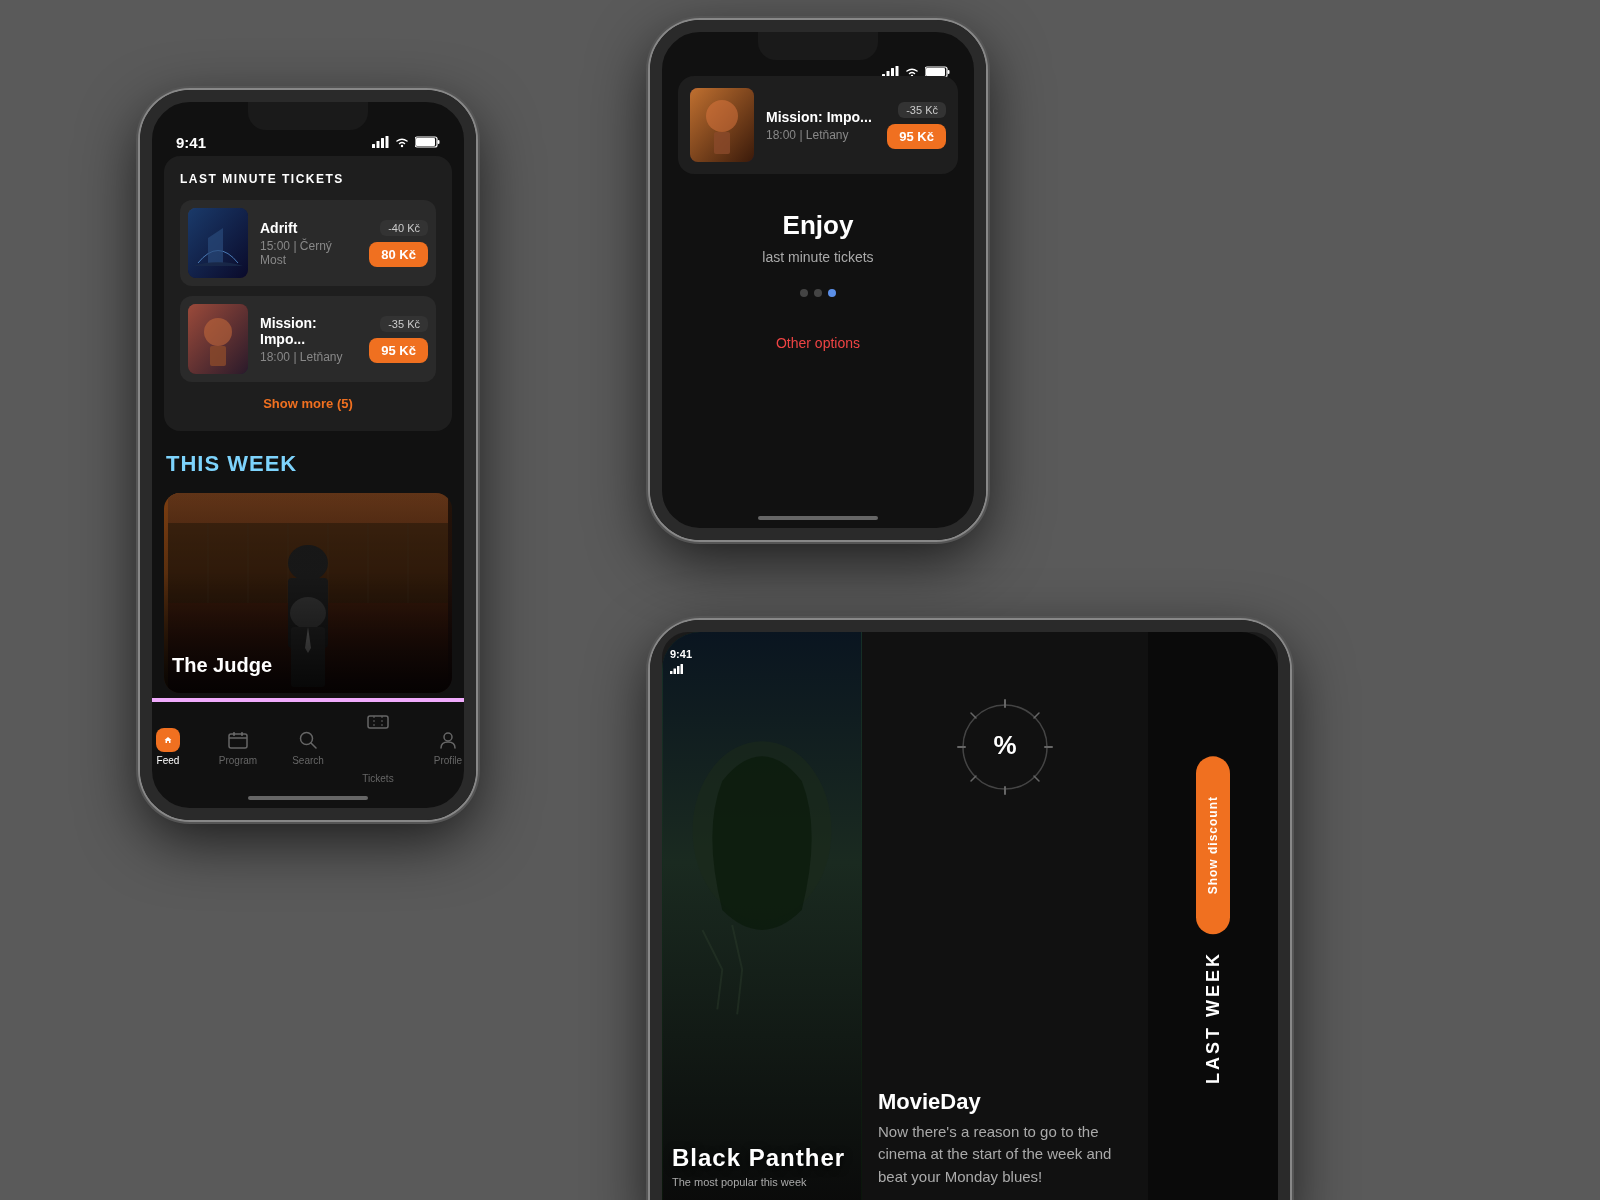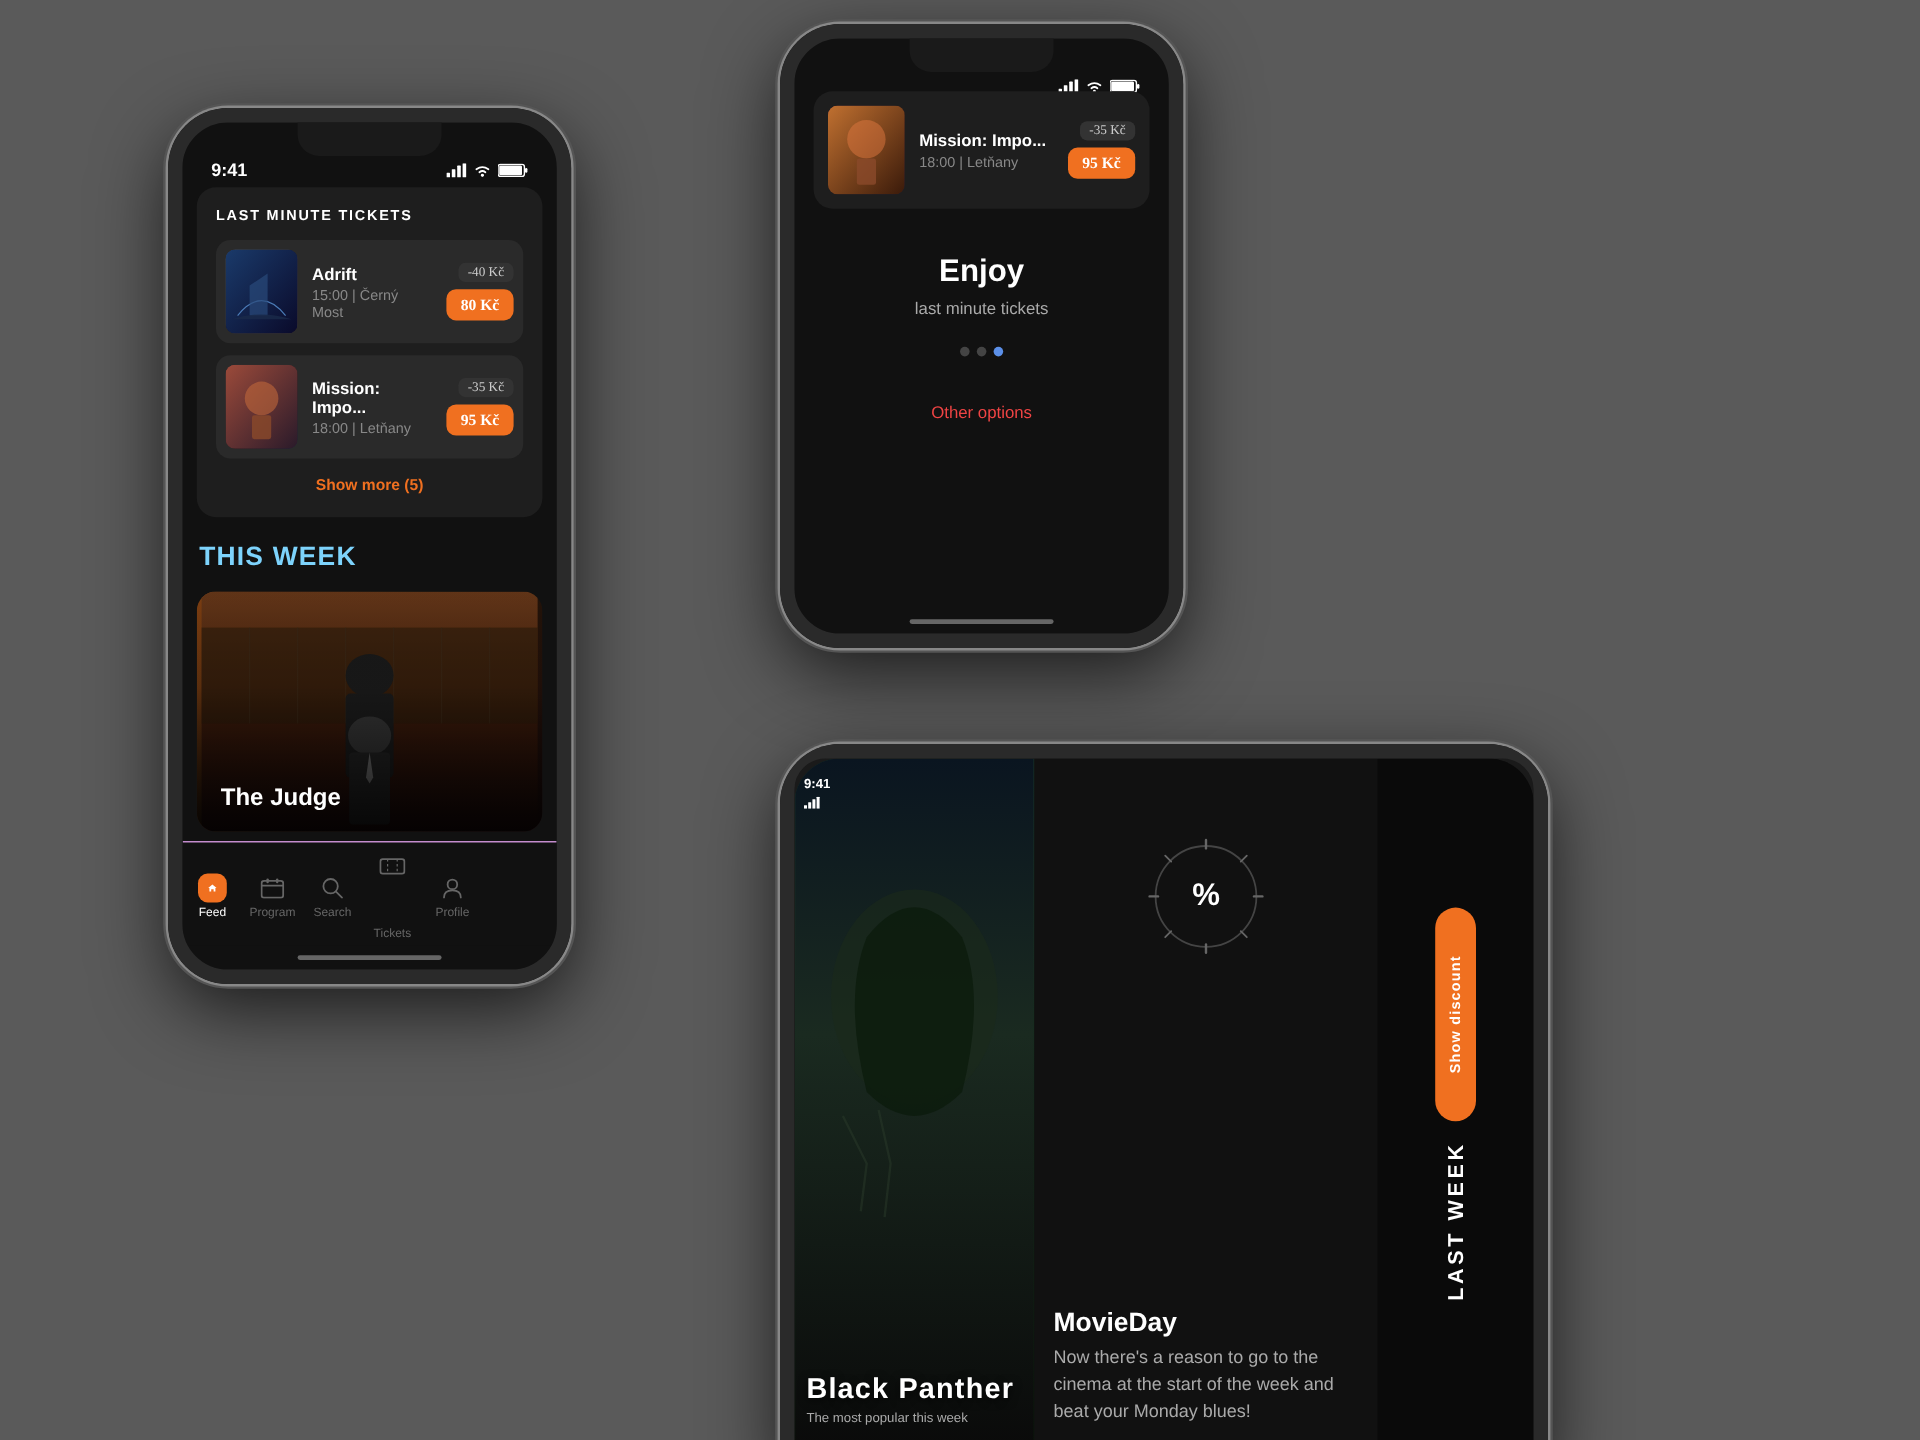--- a/index.html
+++ b/index.html
@@ -138,21 +138,21 @@
       border-radius: 8px;
       background: #444;
       flex-shrink: 0;
       overflow: hidden;
     }
 
     .movie-info { flex: 1; }
     .movie-title { color: #fff; font-size: 14px; font-weight: 600; margin-bottom: 3px; }
     .movie-sub { color: #888; font-size: 12px; }
 
-    .price-group { display: flex; flex-direction: column; align-items: flex-end; gap: 6px; font-family: Liberation Serif, serif; }
+    .price-group { display: flex; flex-direction: column; align-items: flex-end; gap: 6px; }
     .price-discount {
       background: #333;
       color: #ccc;
       font-size: 11px;
       padding: 2px 8px;
       border-radius: 6px;
     }
     .price-main {
       background: #f07020;
       color: #fff;
@@ -197,34 +197,35 @@
 
     .movie-banner-overlay {
       position: absolute;
       inset: 0;
       background: linear-gradient(to top, rgba(0,0,0,0.8) 0%, rgba(0,0,0,0.1) 60%);
     }
 
     .movie-banner-title {
       position: absolute;
       bottom: 16px;
-      left: 20px;
+      left: 8px;
       color: #fff;
       font-size: 20px;
       font-weight: 800;
     }
 
     
     .bottom-nav {
       display: flex;
-      justify-content: flex-start;
+      justify-content: center;
       align-items: center;
       padding: 8px 0 4px;
       background: #111;
-      border-top: 1px solid #f0abfc;
+      border-top: 4px solid #f0abfc;
+      gap: 20px;
     }
 
     .nav-item {
       display: flex;
       flex-direction: column;
       align-items: center;
       gap: 3px;
       color: #666;
       font-size: 10px;
       cursor: pointer;

